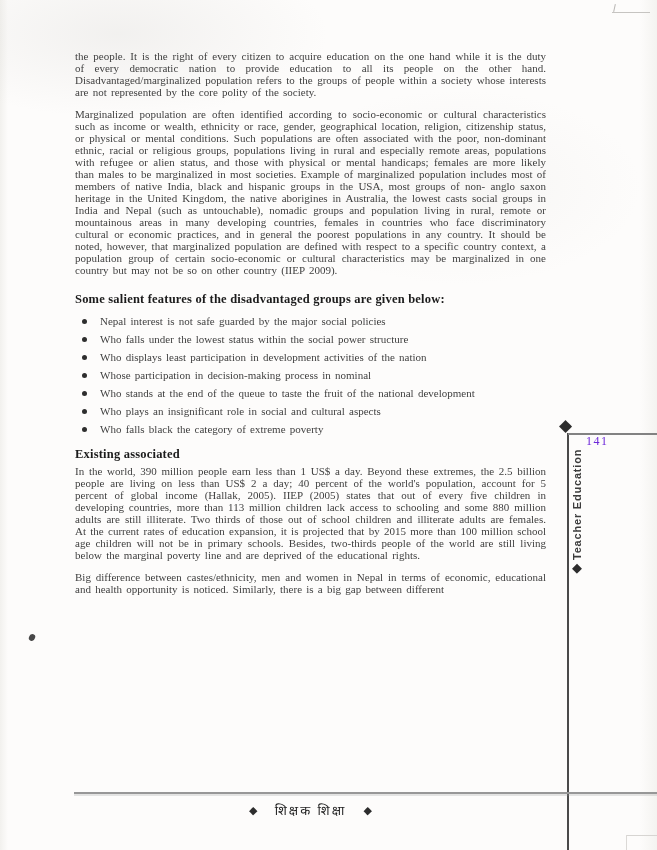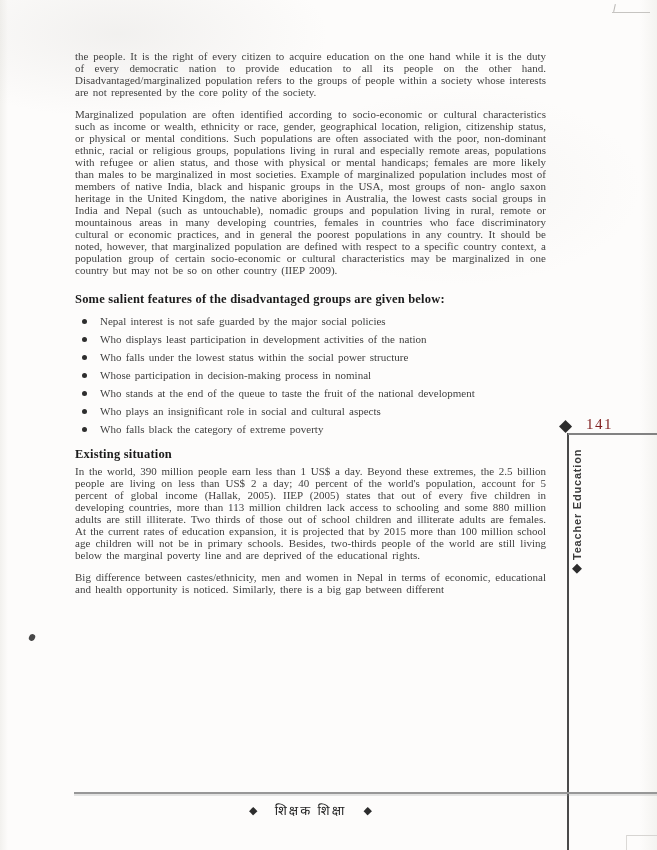--- a/index.html
+++ b/index.html
@@ -55,22 +55,22 @@
   .h-rule-top {
     position: absolute; left: 568px; top: 433px;
     width: 89px; height: 2px; background: #828282;
   }
   .diamond-top {
     position: absolute; left: 559px; top: 415px;
     font-size: 17px; color: #2d2d2d;
     font-family: "DejaVu Sans", sans-serif;
   }
   .page-number {
-    position: absolute; left: 586px; top: 416px;
-    font-size: 15px; color: #7f1d1d; letter-spacing: 1.5px;
+    position: absolute; left: 586px; top: 434px;
+    font-size: 12px; color: #6d28d9; letter-spacing: 1.5px;
   }
   .v-label {
     position: absolute; left: 571px; top: 444px; height: 116px;
     writing-mode: vertical-rl; transform: rotate(180deg);
     font-family: "Liberation Sans", sans-serif;
     font-weight: bold; font-size: 11px; color: #3c3c3c;
     letter-spacing: 0.8px; white-space: nowrap;
   }
   .diamond-bottom {
     position: absolute; left: 572px; top: 560px;
@@ -131,45 +131,45 @@
 
   <h3 class="list-heading">Some salient features of the disadvantaged groups are given below:</h3>
 
   <ul class="bullet-list">
     <li>
       <span class="bullet-dot"></span>
       <span>Nepal interest is not safe guarded by the major social policies</span>
     </li>
     <li>
       <span class="bullet-dot"></span>
-      <span>Who displays least participation in development activities of the nation</span>
+      <span>Who falls under the lowest status within the social power structure</span>
     </li>
     <li>
       <span class="bullet-dot"></span>
-      <span>Who falls under the lowest status within the social power structure</span>
+      <span>Who displays least participation in development activities of the nation</span>
     </li>
     <li>
       <span class="bullet-dot"></span>
       <span>Whose participation in decision-making process in nominal</span>
     </li>
     <li>
       <span class="bullet-dot"></span>
       <span>Who stands at the end of the queue to taste the fruit of the national development</span>
     </li>
     <li>
       <span class="bullet-dot"></span>
       <span>Who plays an insignificant role in social and cultural aspects</span>
     </li>
     <li>
       <span class="bullet-dot"></span>
       <span>Who falls black the category of extreme poverty</span>
     </li>
   </ul>
 
-  <h3 class="section-heading">Existing situation</h3>
+  <h3 class="section-heading">Existing associated</h3>
   <p class="body-para">In the world, 390 million people earn less than 1 US$ a day. Beyond these extremes, the 2.5 billion people are living on less than US$ 2 a day; 40 percent of the world's population, account for 5 percent of global income (Hallak, 2005). IIEP (2005) states that out of every five children in developing countries, more than 113 million children lack access to schooling and some 880 million adults are still illiterate. Two thirds of those out of school children and illiterate adults are females. At the current rates of education expansion, it is projected that by 2015 more than 100 million school age children will not be in primary schools. Besides, two-thirds people of the world are still living below the marginal poverty line and are deprived of the educational rights.</p>
   <p class="body-para last">Big difference between castes/ethnicity, men and women in Nepal in terms of economic, educational and health opportunity is noticed. Similarly, there is a big gap between different</p>
 </div>
 
 <div class="v-rule"></div>
 <div class="h-rule-top"></div>
 <span class="diamond-top">◆</span>
 <span class="page-number">141</span>
 <span class="v-label">Teacher Education</span>
 <span class="diamond-bottom">◆</span>

